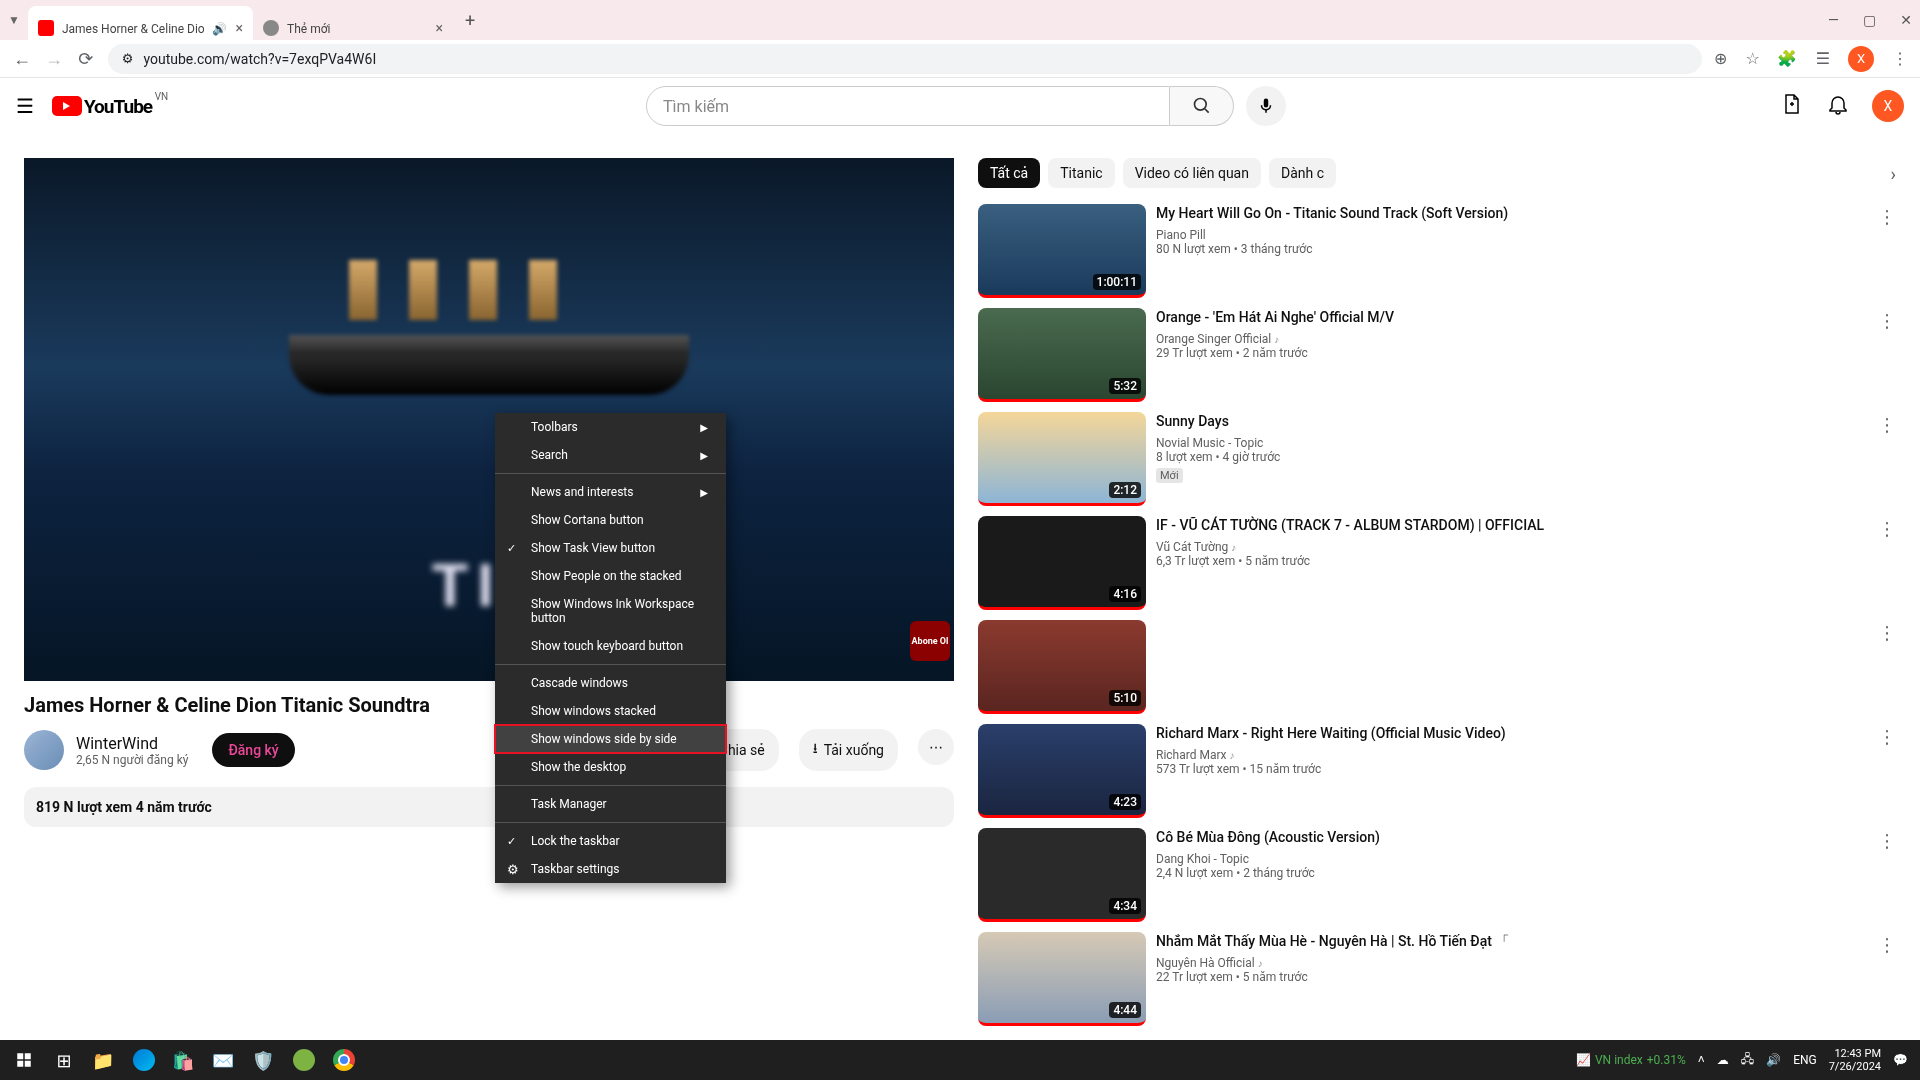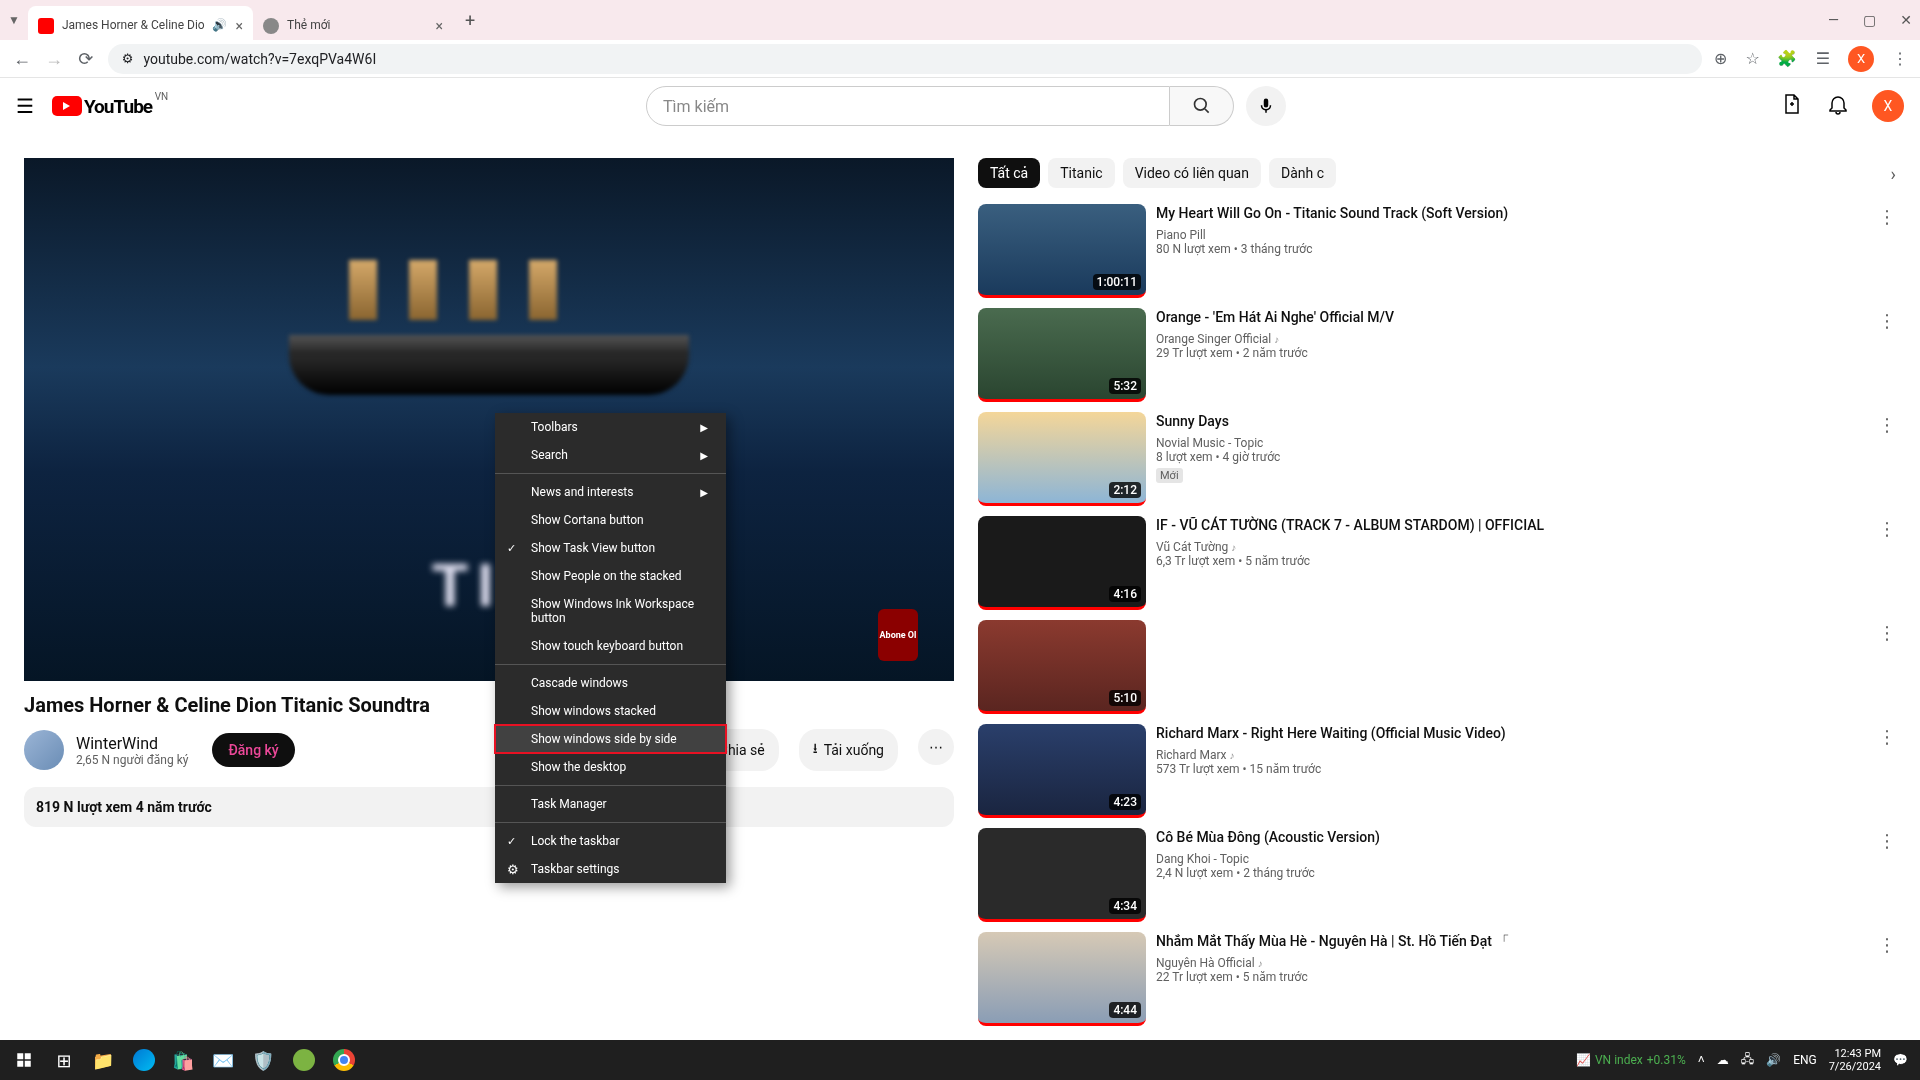--- a/index.html
+++ b/index.html
@@ -1,19 +1,19 @@
 <!DOCTYPE html>
 <html><head>
 <meta charset="utf-8">
 <style>
 *{margin:0;padding:0;box-sizing:border-box;font-family:Roboto,Arial,sans-serif}
 body{width:1920px;height:1080px;overflow:hidden;background:#fff;position:relative;transform-origin:top left}
 
 .browser-bar{height:40px;background:#f8e9ed;display:flex;align-items:center;padding:0 8px}
-.tab{display:flex;align-items:flex-start;background:#fff;border-radius:8px 8px 0 0;height:34px;margin-top:6px;padding:12px 10px;max-width:240px;min-width:200px;gap:8px;font-size:12px}
+.tab{display:flex;align-items:flex-end;background:#fff;border-radius:8px 8px 0 0;height:34px;margin-top:6px;padding:4px 10px;max-width:240px;min-width:200px;gap:8px;font-size:12px}
 .tab.inactive{background:transparent}
 .tab-favicon{width:16px;height:16px;background:#ff0000;border-radius:3px;flex-shrink:0}
 .tab.inactive .tab-favicon{background:#888;border-radius:50%}
 .tab-title{white-space:nowrap;overflow:hidden;text-overflow:ellipsis;flex:1;color:#444}
 .tab-audio{font-size:12px;color:#666}
 .tab-close{font-size:14px;color:#666;cursor:pointer}
 .new-tab{font-size:18px;color:#555;margin-left:12px;cursor:pointer}
 .win-controls{margin-left:auto;display:flex;gap:24px;color:#555;font-size:14px}
 .win-controls span{cursor:pointer}
 .addr-bar{height:38px;background:#fff;display:flex;align-items:center;padding:0 12px;gap:12px;border-bottom:1px solid #e5e5e5}
@@ -41,21 +41,21 @@
 
 .content{display:flex;padding:24px 24px 0 24px;gap:24px;height:calc(100% - 134px);overflow:hidden}
 .primary{flex:0 0 930px}
 .video-player{width:930px;height:523px;background:#000;position:relative;overflow:hidden}
 .video-img{width:100%;height:100%;background:linear-gradient(180deg,#0a1828 0%,#1a3a5c 40%,#0d2340 60%,#051525 100%);display:flex;align-items:center;justify-content:center;position:relative}
 .ship{position:absolute;top:30%;left:50%;transform:translateX(-50%);width:400px;height:80px;filter:blur(2px)}
 .funnel{position:absolute;width:28px;height:60px;background:linear-gradient(#d4a869,#8a6530);top:-55px}
 .hull{width:100%;height:40px;background:linear-gradient(#2a2a2a,#000);position:absolute;bottom:0;border-radius:0 0 40px 40px}
 .lights{position:absolute;bottom:40px;width:100%;height:20px;background:linear-gradient(#555,#222)}
 .title-txt{position:absolute;bottom:60px;left:50%;transform:translateX(-50%);font-size:60px;font-weight:700;color:#dde;filter:blur(3px);letter-spacing:8px}
-.watermark{position:absolute;bottom:20px;right:36px;width:40px;height:52px;background:#8b0000;border-radius:6px;display:flex;align-items:center;justify-content:center;color:#fff;font-size:9px;font-weight:700;text-align:left}
+.watermark{position:absolute;bottom:20px;right:4px;width:40px;height:40px;background:#8b0000;border-radius:6px;display:flex;align-items:center;justify-content:center;color:#fff;font-size:9px;font-weight:700;text-align:left}
 .video-title{font-size:20px;font-weight:700;margin-top:12px;color:#0f0f0f}
 .video-meta{display:flex;align-items:center;margin-top:12px;gap:12px}
 .channel-avatar{width:40px;height:40px;border-radius:50%;background:linear-gradient(135deg,#9bb5d6,#6a8db5)}
 .channel-info{flex:0 0 auto}
 .channel-name{font-size:16px;font-weight:400;color:#0f0f0f}
 .channel-subs{font-size:12px;color:#606060}
 .subscribe-btn{background:#0f0f0f;color:#ec4899;border-radius:18px;padding:9px 16px;font-size:14px;font-weight:500;cursor:pointer;margin-left:12px}
 .actions{margin-left:auto;display:flex;gap:20px}
 .action-btn{background:#f2f2f2;border-radius:18px;padding:9px 14px;font-size:14px;display:flex;align-items:center;gap:6px;cursor:pointer;color:#0f0f0f}
 .action-btn.round{width:36px;height:36px;padding:0;justify-content:center;border-radius:50%}

